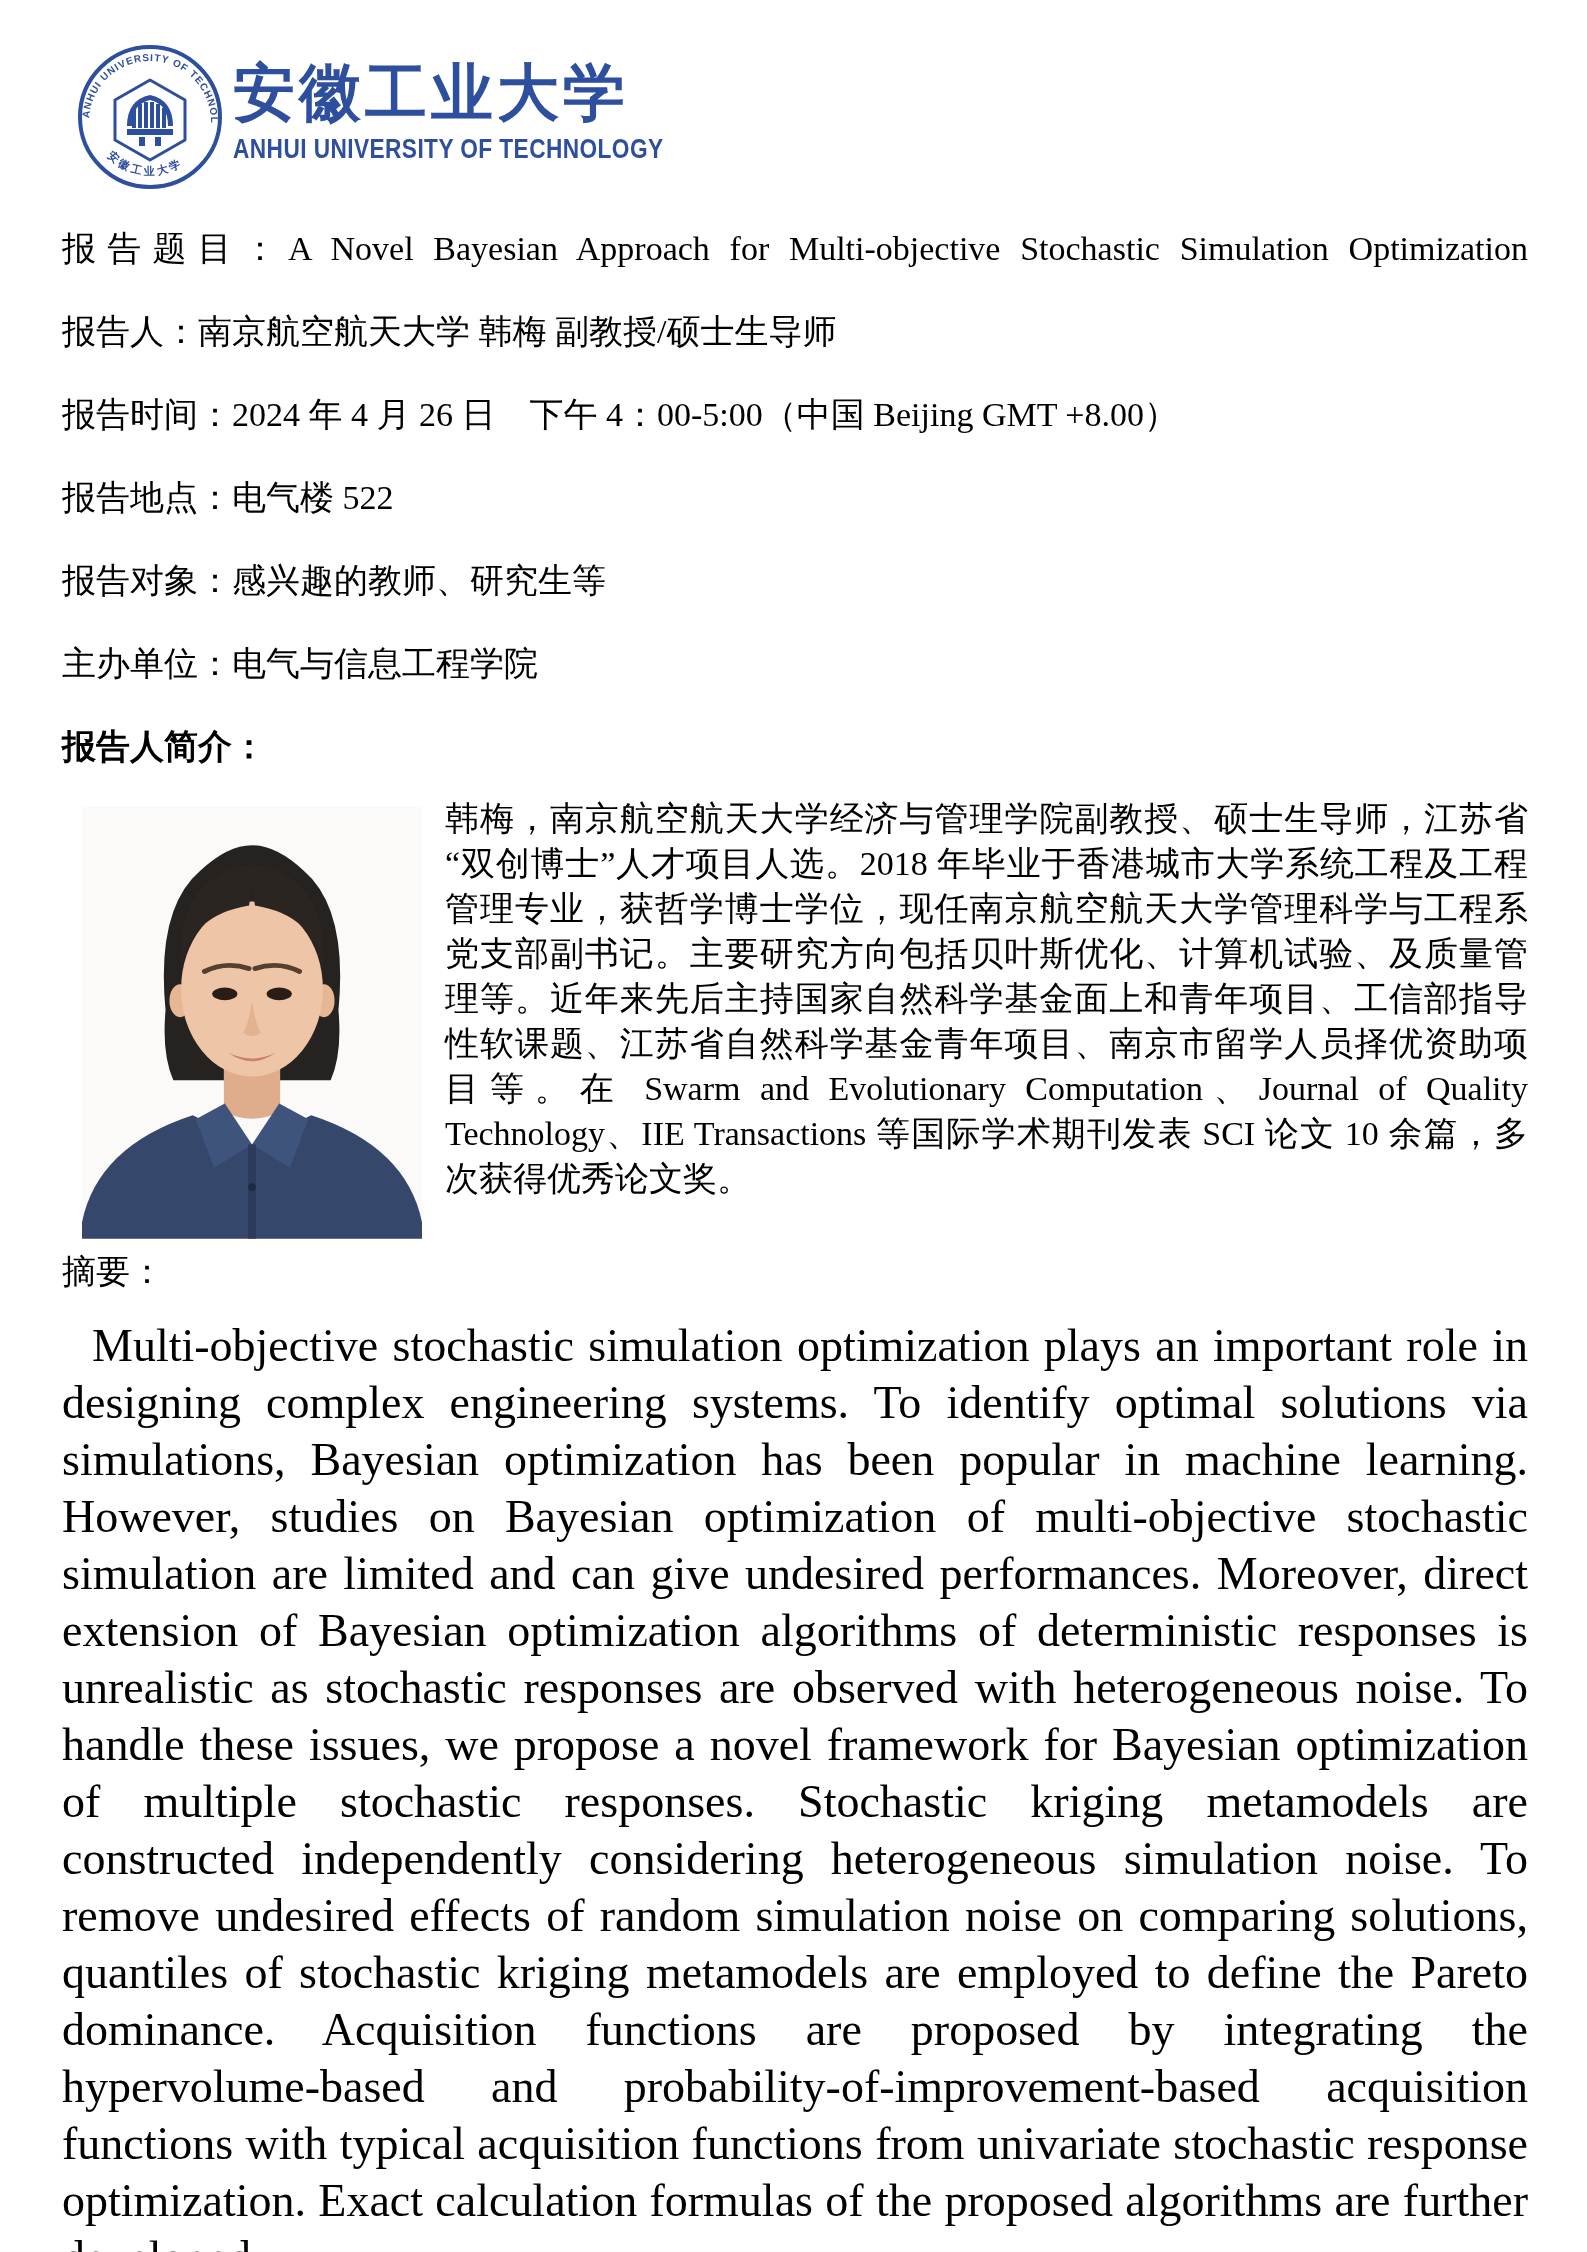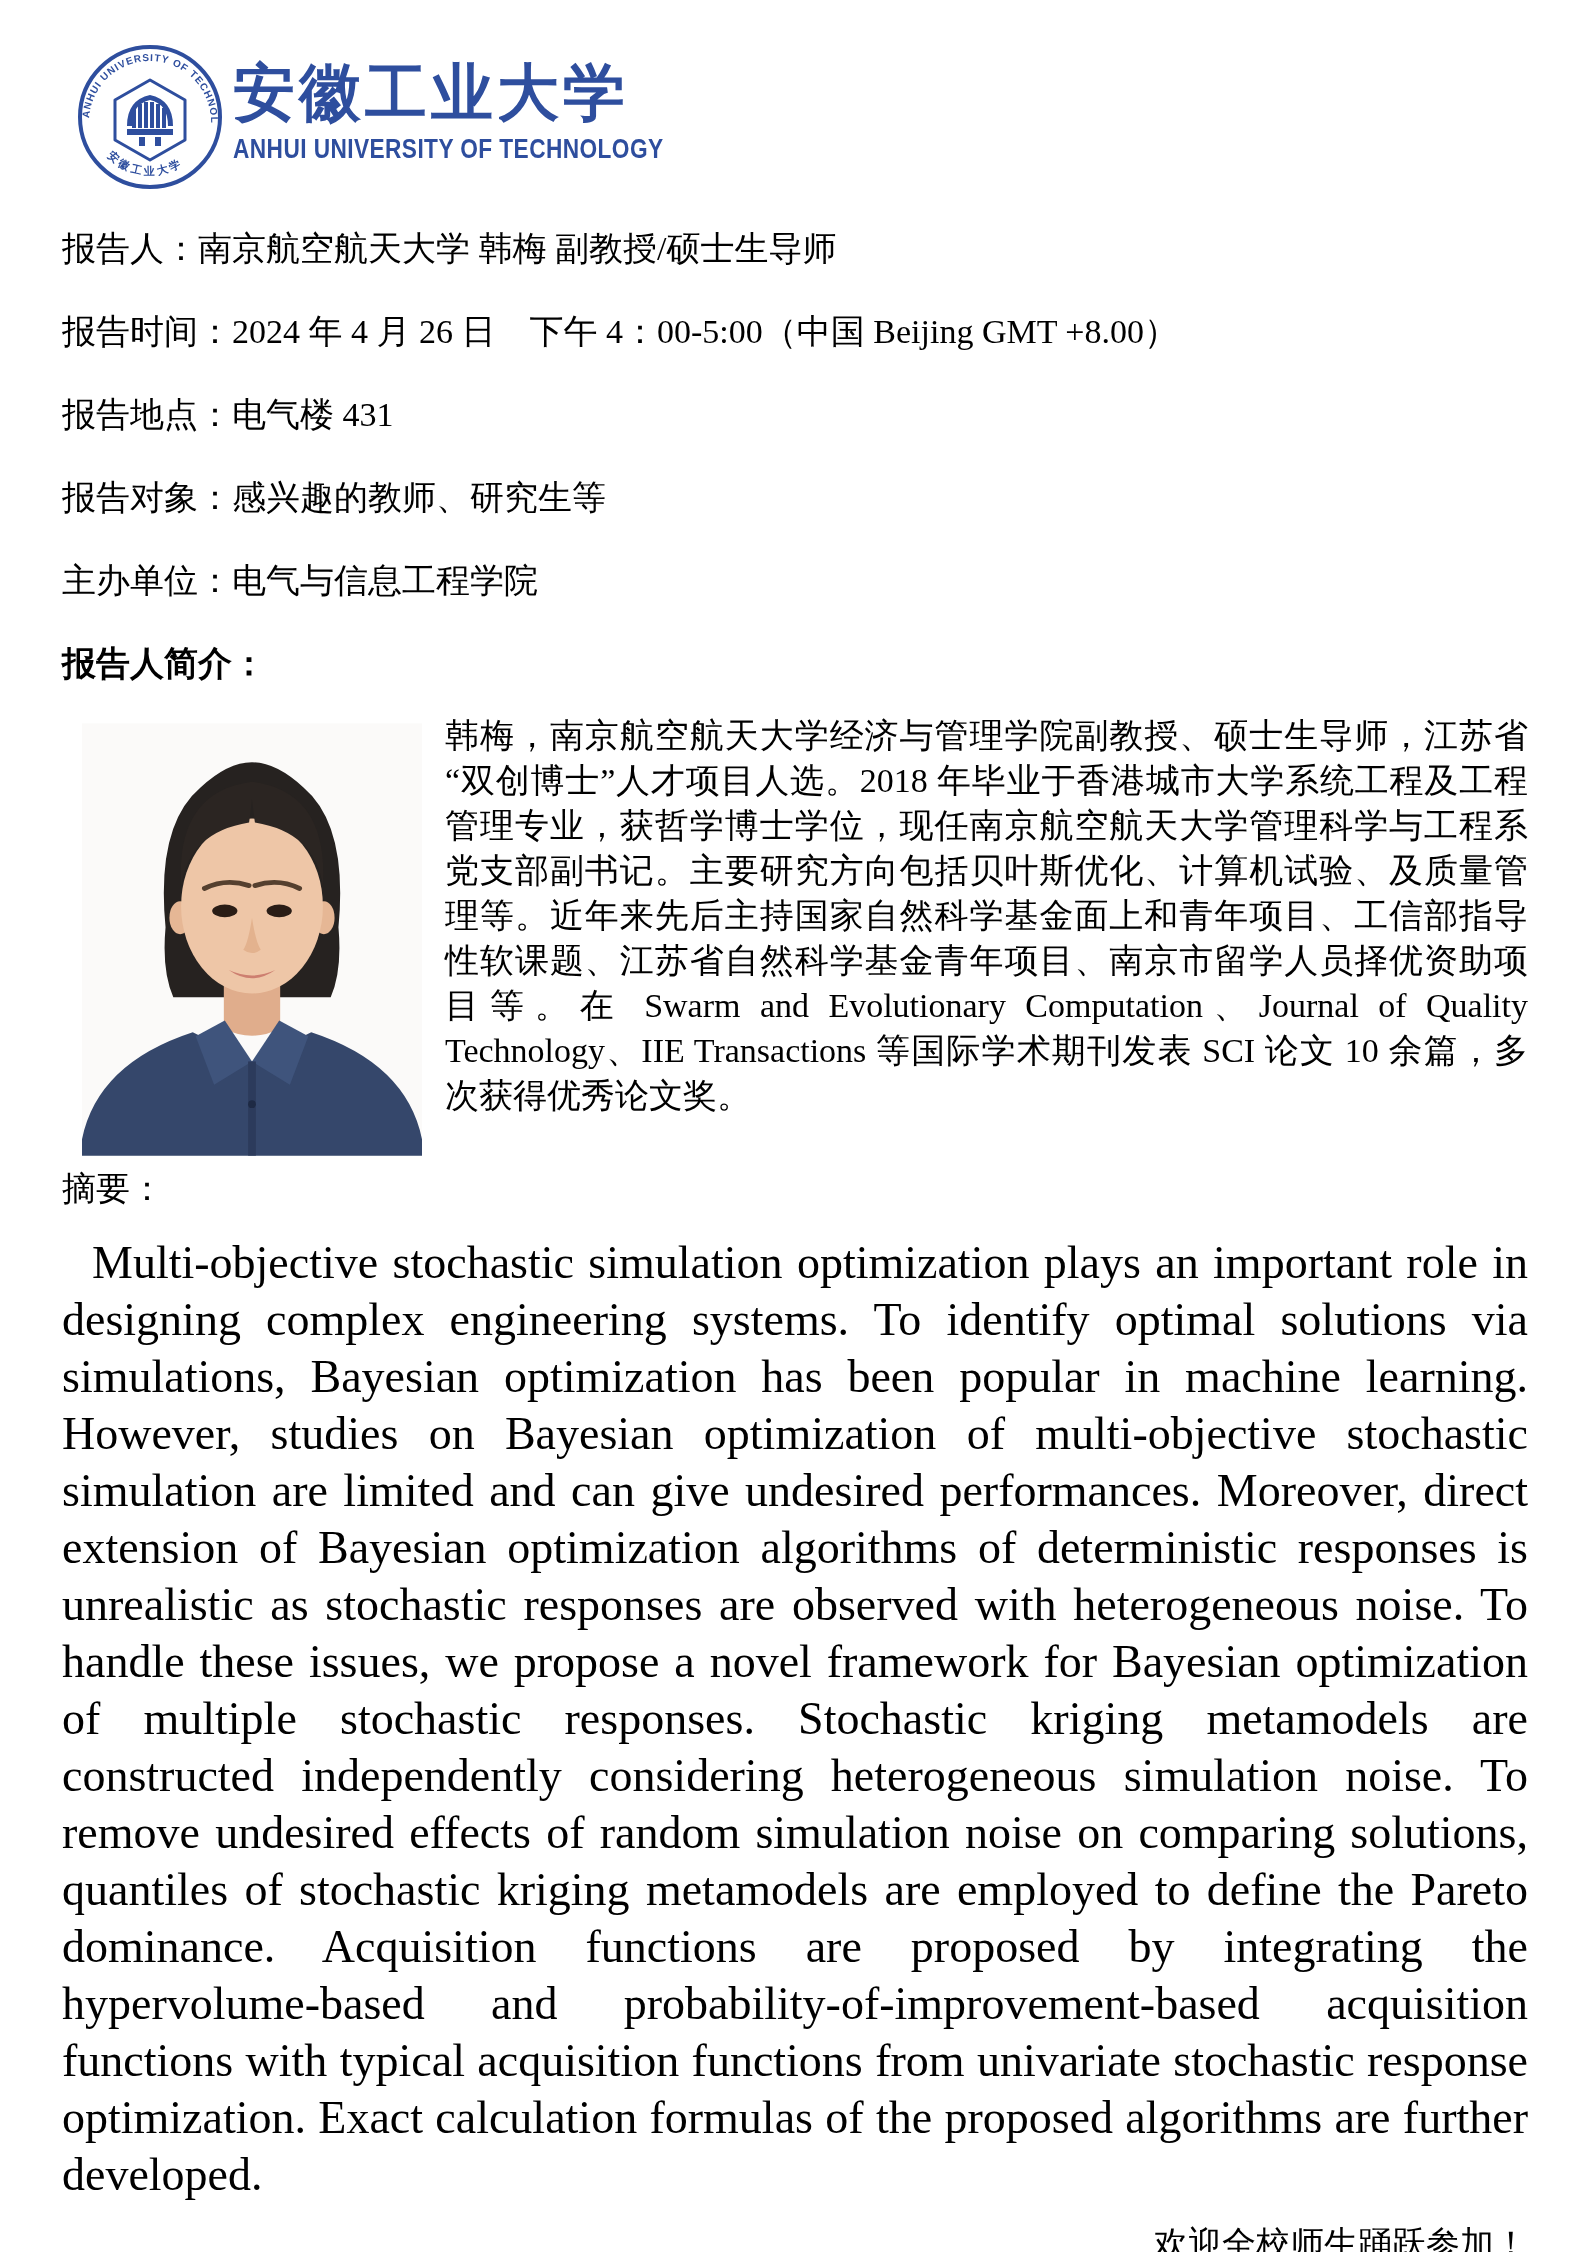--- a/index.html
+++ b/index.html
@@ -94,31 +94,34 @@
       </g>
     </svg>
     <div class="wordmark">
       <div class="cn-name">安徽工业大学</div>
       <div class="en-name">ANHUI UNIVERSITY OF TECHNOLOGY</div>
     </div>
   </div>
 
   <div class="content">
 
+    <p class="info-line stretch">
+      <span class="label">报告题目：</span><span class="value">A Novel Bayesian Approach for Multi-objective Stochastic Simulation Optimization</span>
+    </p>
 
     <p class="info-line">
       <span class="label">报告人：</span><span class="value">南京航空航天大学 韩梅 副教授/硕士生导师</span>
     </p>
 
     <p class="info-line">
       <span class="label">报告时间：</span><span class="value">2024 年 4 月 26 日　下午 4：00-5:00（中国 Beijing GMT +8.00）</span>
     </p>
 
     <p class="info-line">
-      <span class="label">报告地点：</span><span class="value">电气楼 431</span>
+      <span class="label">报告地点：</span><span class="value">电气楼 522</span>
     </p>
 
     <p class="info-line">
       <span class="label">报告对象：</span><span class="value">感兴趣的教师、研究生等</span>
     </p>
 
     <p class="info-line">
       <span class="label">主办单位：</span><span class="value">电气与信息工程学院</span>
     </p>
 

